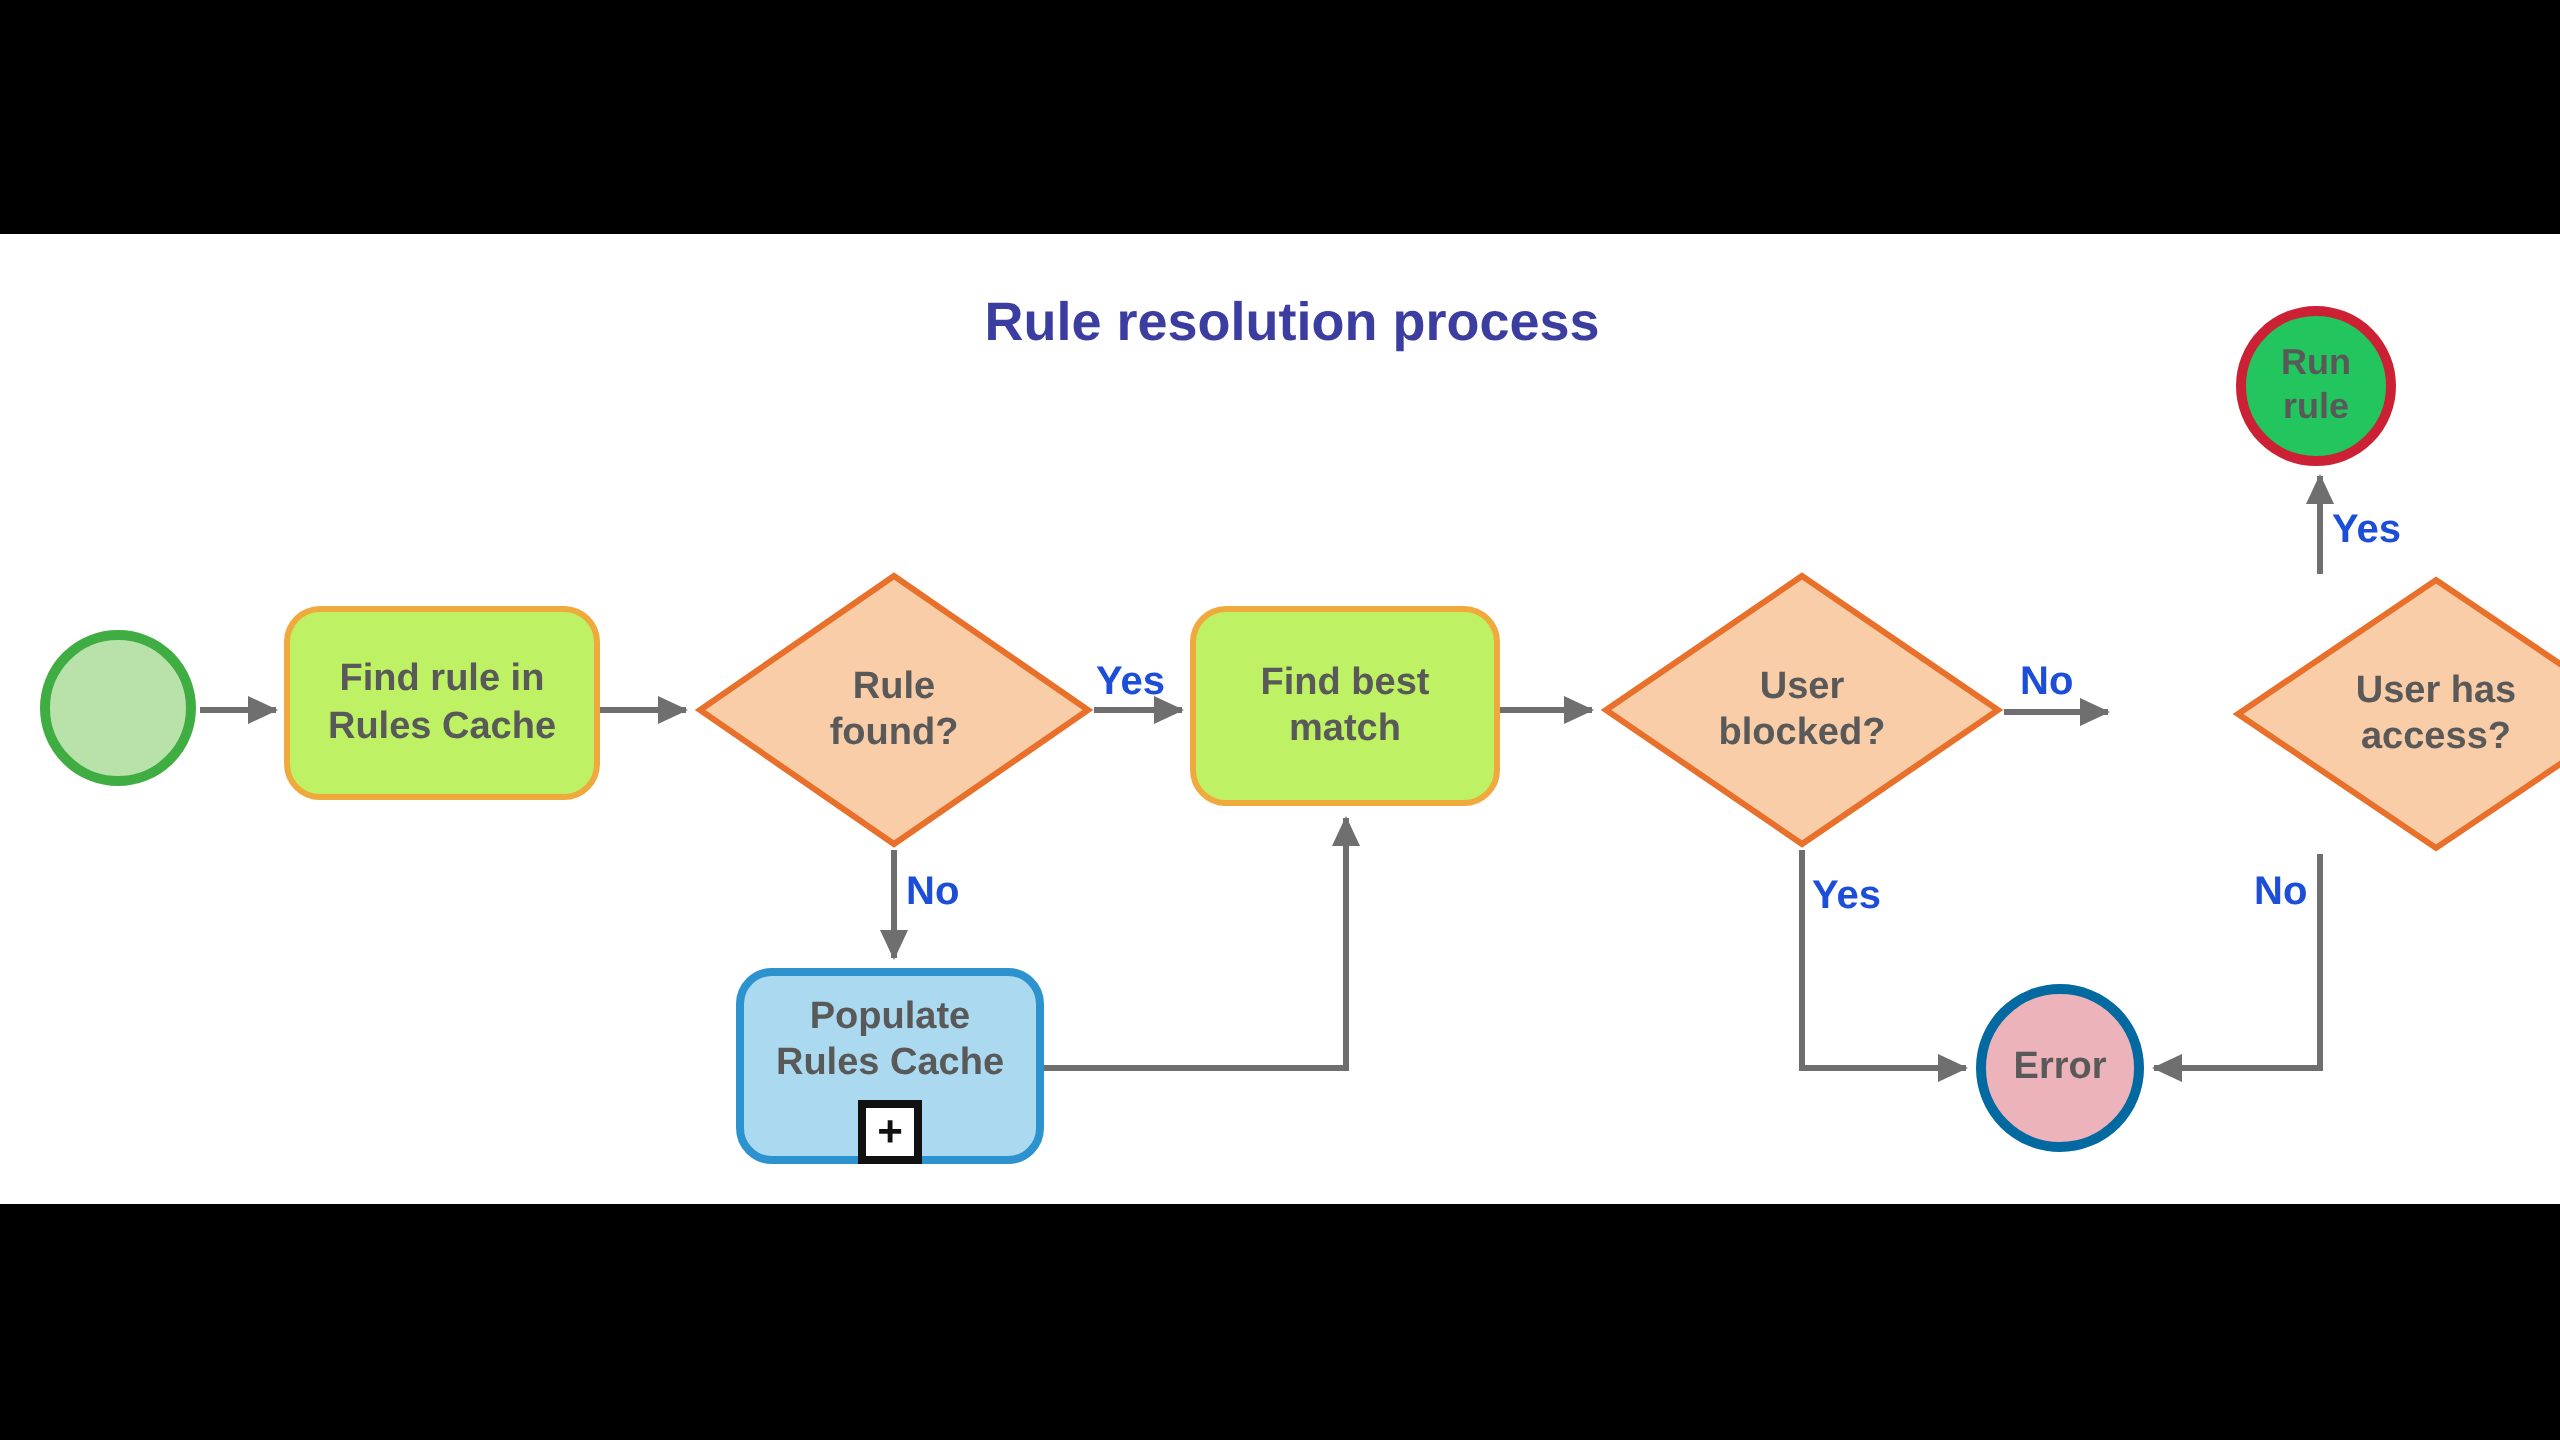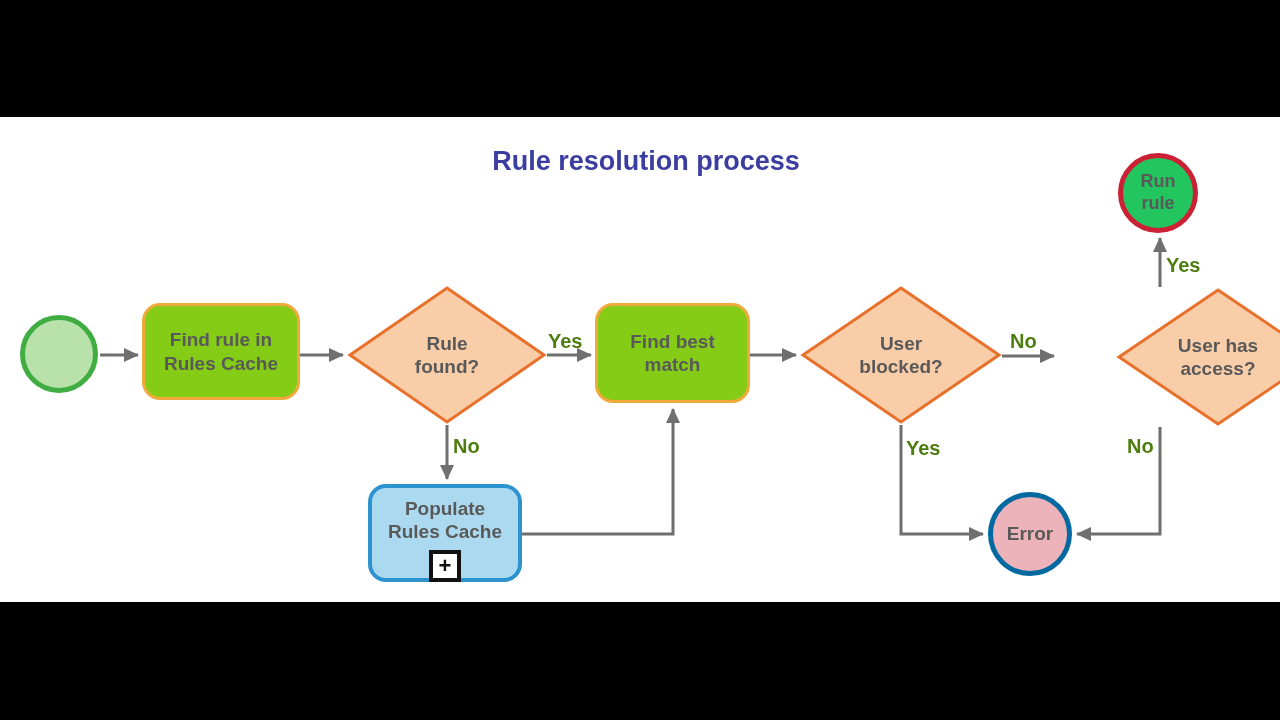--- a/index.html
+++ b/index.html
@@ -18,21 +18,21 @@
   }
 
   .connectors{position:absolute;top:0;left:0;width:1280px;height:720px;}
   .conn{stroke:#6f6f6f;stroke-width:3;fill:none;}
 
   .node{position:absolute;display:flex;align-items:center;justify-content:center;
         box-sizing:border-box;text-align:center;color:#595959;font-weight:600;}
   .node .node-label{display:block;line-height:1.22;}
 
   .task{
-    background:#84cc16;border:3px solid #f0a93c;border-radius:18px;
+    background:#bef264;border:3px solid #f0a93c;border-radius:18px;
     font-size:19px;
   }
   #n-find-rule{left:142px;top:303px;width:158px;height:97px;}
   #n-find-rule .node-label{width:120px;}
   #n-find-best{left:595px;top:303px;width:155px;height:100px;}
   #n-find-best .node-label{width:100px;}
 
   .subprocess{
     background:#abdaf0;border:4px solid #2d93cf;border-radius:18px;
     font-size:19px;
@@ -61,21 +61,21 @@
   #n-user-access .node-label{width:110px;}
 
   .subprocess-marker{
     position:absolute;left:429px;top:550px;width:32px;height:32px;
     background:#ffffff;border:4px solid #111;box-sizing:border-box;
     display:flex;align-items:center;justify-content:center;
     font-size:22px;font-weight:700;color:#111;line-height:1;
   }
 
   .edge-label{
-    position:absolute;font-size:20px;font-weight:600;color:#4d7c0f;line-height:1;
+    position:absolute;font-size:20px;font-weight:600;color:#1d4ed8;line-height:1;
   }
   #lbl-rule-found-yes{left:548px;top:331px;}
   #lbl-rule-found-no{left:453px;top:436px;}
   #lbl-rule-blocked-no{left:1010px;top:331px;}
   #lbl-rule-blocked-yes{left:906px;top:438px;}
   #lbl-user-access-yes{left:1166px;top:255px;}
   #lbl-user-access-no{left:1127px;top:436px;}
 </style>
 </head>
 <body>

